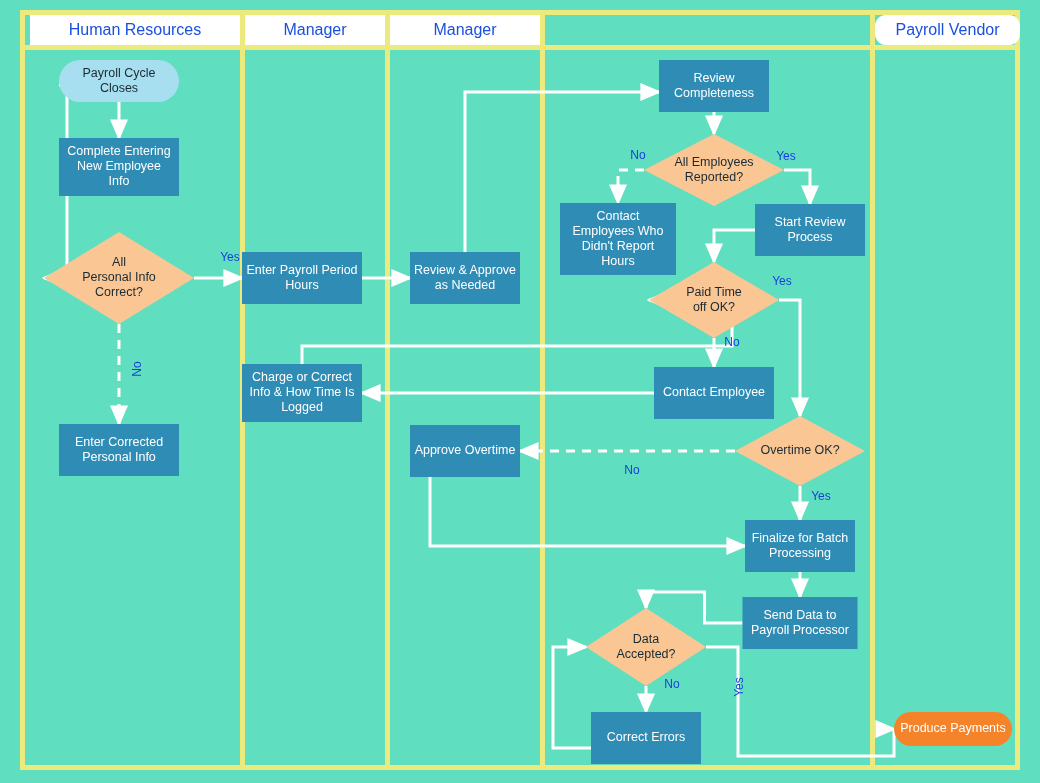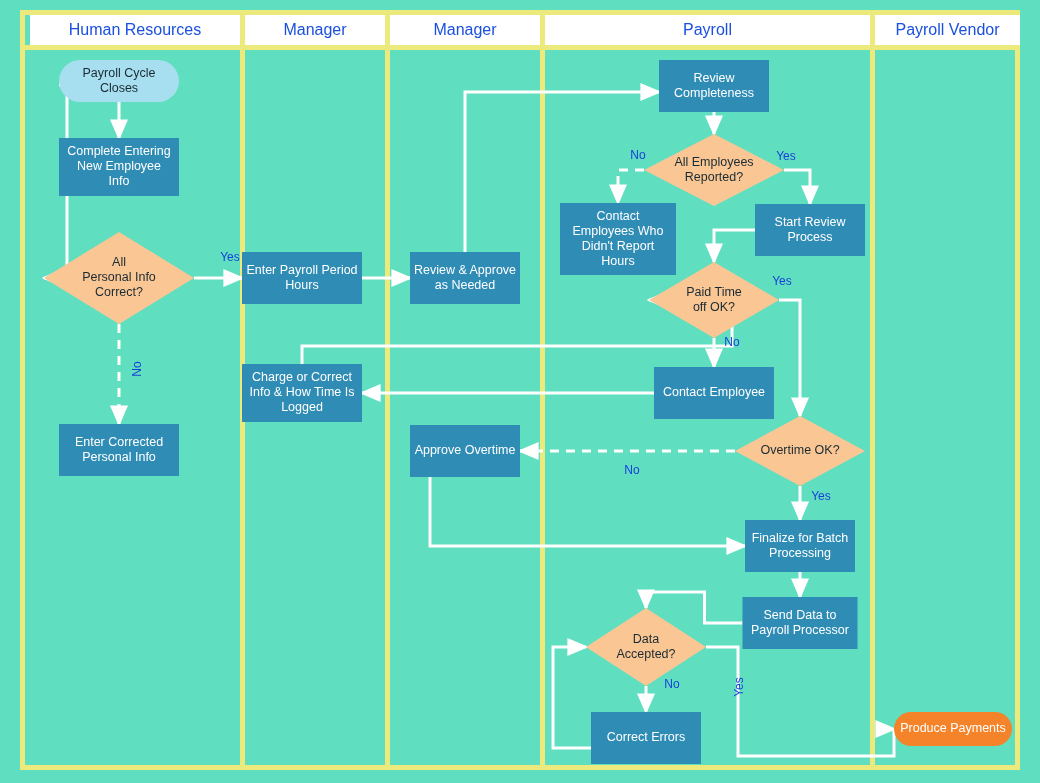--- a/index.html
+++ b/index.html
@@ -23,22 +23,21 @@
 </head>
 <body>
 
 <div id="stage">
   <div id="board">
 
     <div class="hdr-row">
       <div class="hdr" style="left:5px;width:210px;">Human Resources</div>
       <div class="hdr" style="left:220px;width:140px;">Manager</div>
       <div class="hdr" style="left:365px;width:150px;">Manager</div>
-      <div class="hdr" style="left:520px;width:325px;">Payroll</div>
-      <div class="hdr" style="left:850px;width:145px;">Payroll Vendor</div>
+      <div class="hdr" style="left:850px;width:145px;border-radius:11px;">Payroll Vendor</div>
     </div>
     <div class="hdr-underline"></div>
 
     <div class="colsep" style="left:215px;"></div>
     <div class="colsep" style="left:360px;"></div>
     <div class="colsep" style="left:515px;"></div>
     <div class="colsep" style="left:845px;"></div>
 
     <svg id="flow" viewBox="0 0 1000 750">
       <defs>

